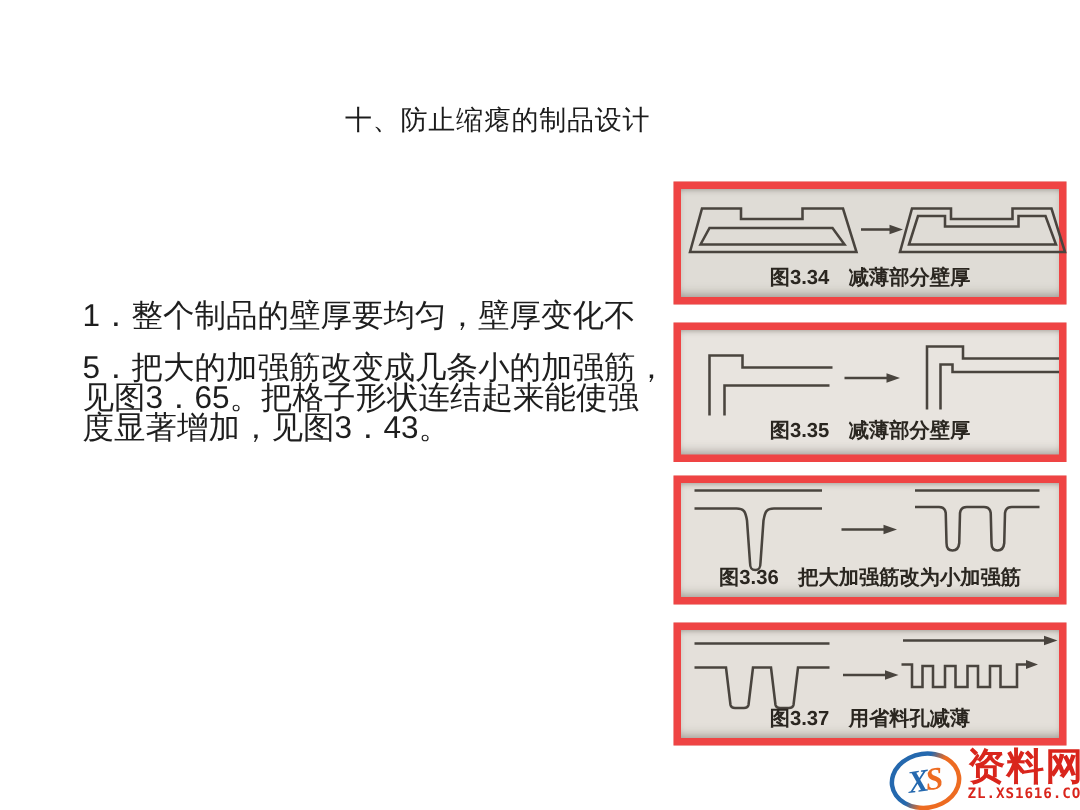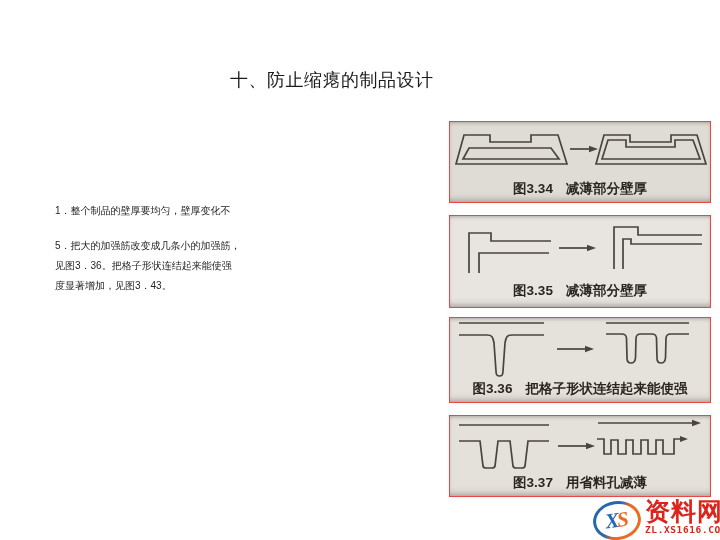--- a/index.html
+++ b/index.html
@@ -9,26 +9,26 @@
     overflow:hidden; margin:0 auto;
   }
   
   .title {
     position:absolute; left:230px; top:68px;
     font-size:18px; letter-spacing:0.5px; color:#1c1c1c; white-space:nowrap;
   }
   
   .notes { position:absolute; left:55px; top:201px; width:290px; color:#1e1e1e; }
   .para { margin:0 0 15px 0; }
-  .tline { font-size:10px; line-height:20px; white-space:nowrap; }
+  .tline { font-size:21px; line-height:20px; white-space:nowrap; }
   
   .figures { position:absolute; left:449px; top:121px; width:262px; }
   .panel {
     position:absolute; left:0; width:262px; background:#e3e0da;
-    border:1px solid #ef4444; box-sizing:border-box;
+    border:5px solid #ef4444; box-sizing:border-box;
     box-shadow: inset 0 3px 4px -3px rgba(70,62,54,.55), inset 0 -6px 7px -5px rgba(70,62,54,.5);
   }
   .p1 { top:0;    height:82px; background:#dfdcd6; }
   .p2 { top:94px;  height:93px; background:#e8e4df; }
   .p3 { top:196px; height:86px; background:#e5e1db; }
   .p4 { top:294px; height:82px; background:#e4e0da; }
   .panel svg { position:absolute; left:0; top:0; display:block; }
   .diag { stroke:#49443e; stroke-width:1.7; fill:none; }
   .diaghead { fill:#49443e; stroke:none; }
   .caption {
@@ -63,21 +63,21 @@
 <div class="slide">
 
   <div class="title">十、防止缩瘪的制品设计</div>
 
   <div class="notes">
     <div class="para">
       <div class="tline">1．整个制品的壁厚要均匀，壁厚变化不</div>
     </div>
     <div class="para">
       <div class="tline">5．把大的加强筋改变成几条小的加强筋，</div>
-      <div class="tline">见图3．36。把格子形状连结起来能使强</div>
+      <div class="tline">见图3．65。把格子形状连结起来能使强</div>
       <div class="tline">度显著增加，见图3．43。</div>
     </div>
   </div>
 
   <div class="figures">
 
     <div class="panel p1">
       <svg width="262" height="82" viewBox="0 0 262 82">
         <g>
           <path class="diag" d="M6 42 L14 13 L40 13 L40 20 L81 20 L81 13 L108 13 L117 42 Z"></path>
@@ -126,21 +126,21 @@
         <g>
           <path class="diag" d="M107 31 H137"></path>
           <path class="diaghead" d="M144 31 l-9 -3.2 v6.4 Z"></path>
         </g>
         <g>
           <path class="diag" d="M156 5 H239"></path>
           <path class="diag" d="M156 16 H172 Q176 16 176.5 20 L177 40 Q177 45 181 45 Q185 45 185.5 40 L186 20 Q186.5 16 190.5 16 H202 Q206 16 206.5 20 L207 40 Q207 45 211 45 Q215 45 215.5 40 L216 20 Q216.5 16 220.5 16 H239"></path>
         </g>
       </svg>
       <div class="caption">
-        <span class="cap-label">图3.36</span><span class="cap-text">把格子形状连结起来能使强</span>
+        <span class="cap-label">图3.36</span><span class="cap-text">把大加强筋改为小加强筋</span>
       </div>
     </div>
 
     <div class="panel p4">
       <svg width="262" height="82" viewBox="0 0 262 82">
         <g>
           <path class="diag" d="M9 9 H99"></path>
           <path class="diag" d="M9 25 H30 L33 50 Q33.5 52 36 52 H42 Q44.5 52 45 50 L48 25 H60 L63 50 Q63.5 52 66 52 H72 Q74.5 52 75 50 L78 25 H99"></path>
         </g>
         <g>

